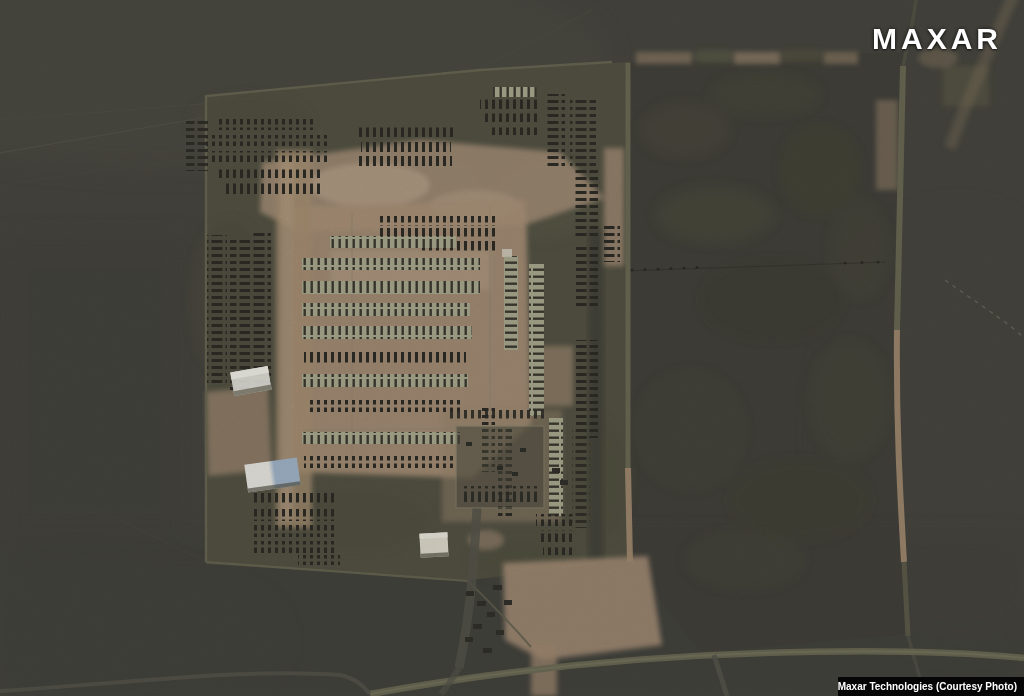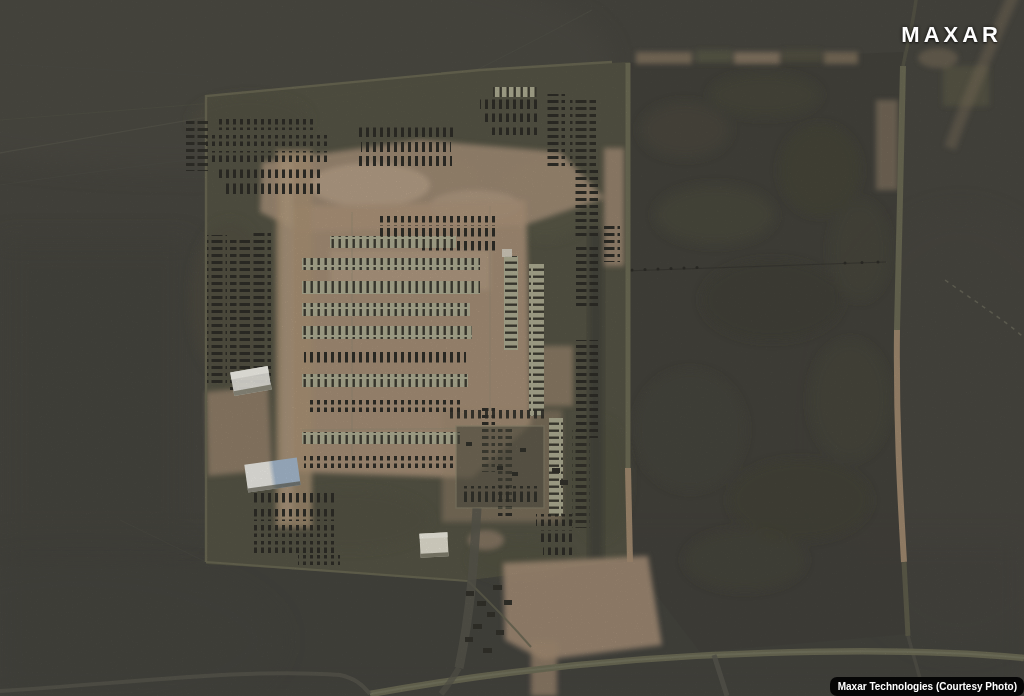--- a/index.html
+++ b/index.html
@@ -8,30 +8,29 @@
     --road_tan:#ab9176; --road_gray:#5c5b51; --vehicle_dark:#2f2e28;
     --row_light:#b2b095; --building_white:#f3f2ec; --building_blue:#a9bdd2;
     --logo_color:#ffffff; --caption_bg:#060606; --caption_color:#ffffff;
   }
   html,body{margin:0;padding:0;background:#222;}
   .stage{position:relative;width:1024px;height:696px;overflow:hidden;
          font-family:"Liberation Sans", sans-serif;}
   .stage svg{position:absolute;left:0;top:0;display:block;}
   .maxar-logo{
     position:absolute;top:24px;right:22px;
-    color:var(--logo_color);font-size:22px;font-weight:bold;
+    color:var(--logo_color);font-size:30px;font-weight:bold;
     letter-spacing:4px;line-height:1;
     text-shadow:0 0 4px rgba(0,0,0,.65),0 1px 2px rgba(0,0,0,.6);
     user-select:none;
   }
   .caption-bar{
     position:absolute;right:0;bottom:0;height:18px;
     background:var(--caption_bg);display:flex;align-items:center;
-    padding:0 7px 1px 8px;
-    border-radius:7px;
+    padding:0 7px 1px 0;
   }
   .caption-bar span{
     color:var(--caption_color);font-size:10px;font-weight:bold;
     letter-spacing:0;white-space:nowrap;
   }
 </style>
 </head>
 <body>
 
 <div class="stage">

